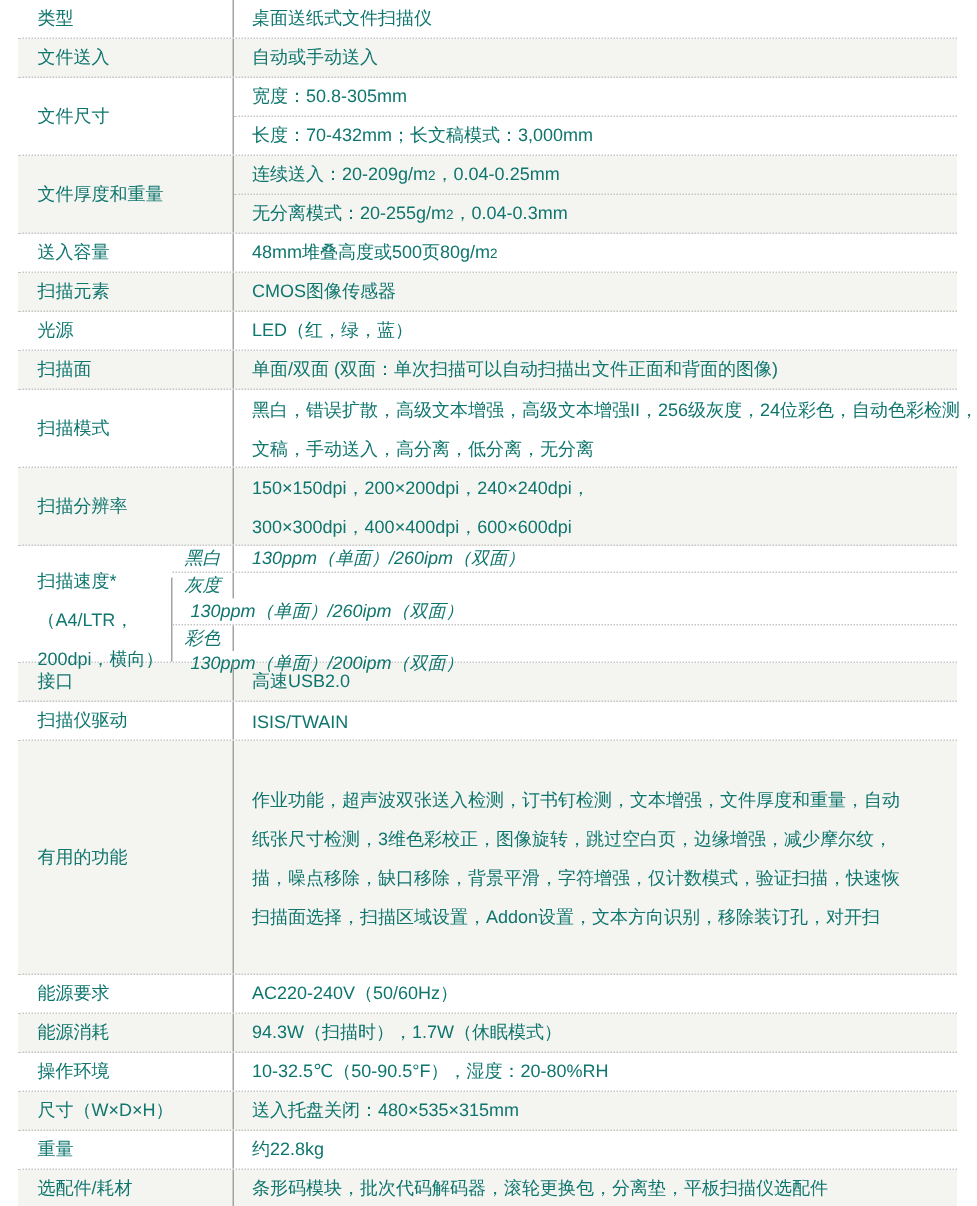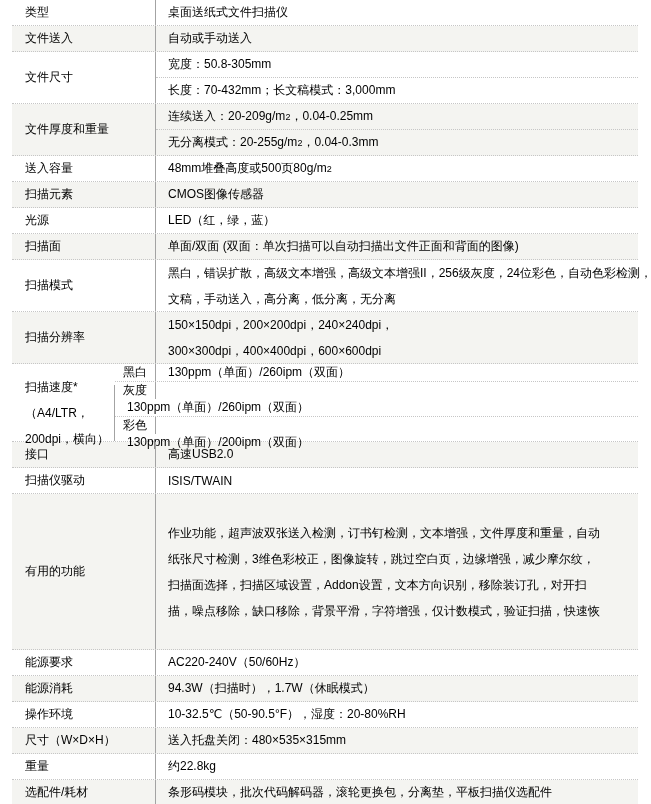--- a/index.html
+++ b/index.html
@@ -1,19 +1,19 @@
 <!DOCTYPE html>
 <html><head>
 <meta charset="utf-8">
 <style>
   html,body{margin:0;padding:0;background:#fff;}
   .page{
     position:relative;width:651px;height:804px;overflow:hidden;background:#fff;
     font-family:"Liberation Sans","DejaVu Sans",sans-serif;
-    font-size:12px;color:#000000;
+    font-size:12px;color:#0f766e;
   }
   .spec-table{position:absolute;left:12px;top:0;width:626px;}
   .row{display:flex;box-sizing:border-box;border-bottom:1px dotted #c6c6c6;}
   .bgA{background:#ffffff;}
   .bgB{background:#f4f4f1;}
   .h1{height:26px;}.h2{height:52px;}.h3{height:78px;}.h6{height:156px;}
   .lbl{
     width:144px;flex:none;box-sizing:border-box;padding-left:13px;
     border-right:1px solid #a3a3a3;display:flex;align-items:center;
   }
@@ -21,21 +21,21 @@
   .valcol{flex:1;display:flex;flex-direction:column;min-width:0;}
   .valcol.centered{justify-content:center;}
   .subval{flex:1;box-sizing:border-box;padding-left:12px;display:flex;align-items:center;white-space:nowrap;}
   .subval + .subval{border-top:1px dotted #c6c6c6;}
   .tline{line-height:26px;padding-left:12px;white-space:nowrap;}
   .speed-lbl{
     width:103px;flex:none;box-sizing:border-box;padding-left:13px;
     border-right:1px solid #a3a3a3;display:flex;flex-direction:column;justify-content:center;margin-top:21px;
   }
   .speed-lbl .tline{padding-left:0;}
-  .speed-right{flex:1;display:flex;flex-direction:column;min-width:0;}
+  .speed-right{flex:1;display:flex;flex-direction:column;min-width:0;font-style:italic;}
   .speed-sub{flex:1;box-sizing:border-box;display:flex;}
   .speed-sub + .speed-sub{border-top:1px dotted #c6c6c6;flex-direction:column;}
   .mode{
     width:41px;flex:none;box-sizing:border-box;border-right:1px solid #a3a3a3;
     display:flex;align-items:center;justify-content:center;
   }
   .sval{flex:1;display:flex;align-items:center;padding-left:12px;white-space:nowrap;}
   sup{font-size:9px;line-height:0;}
 </style>
 </head>
@@ -136,22 +136,22 @@
     <div class="row bgA h1">
       <div class="lbl">扫描仪驱动</div>
       <div class="val">ISIS/TWAIN</div>
     </div>
 
     <div class="row bgB h6">
       <div class="lbl">有用的功能</div>
       <div class="valcol centered">
         <div class="tline">作业功能，超声波双张送入检测，订书钉检测，文本增强，文件厚度和重量，自动</div>
         <div class="tline">纸张尺寸检测，3维色彩校正，图像旋转，跳过空白页，边缘增强，减少摩尔纹，</div>
+        <div class="tline">描，噪点移除，缺口移除，背景平滑，字符增强，仅计数模式，验证扫描，快速恢</div>
         <div class="tline">扫描面选择，扫描区域设置，Addon设置，文本方向识别，移除装订孔，对开扫</div>
-        <div class="tline">描，噪点移除，缺口移除，背景平滑，字符增强，仅计数模式，验证扫描，快速恢</div>
       </div>
     </div>
 
     <div class="row bgA h1">
       <div class="lbl">能源要求</div>
       <div class="val">AC220-240V（50/60Hz）</div>
     </div>
 
     <div class="row bgB h1">
       <div class="lbl">能源消耗</div>

